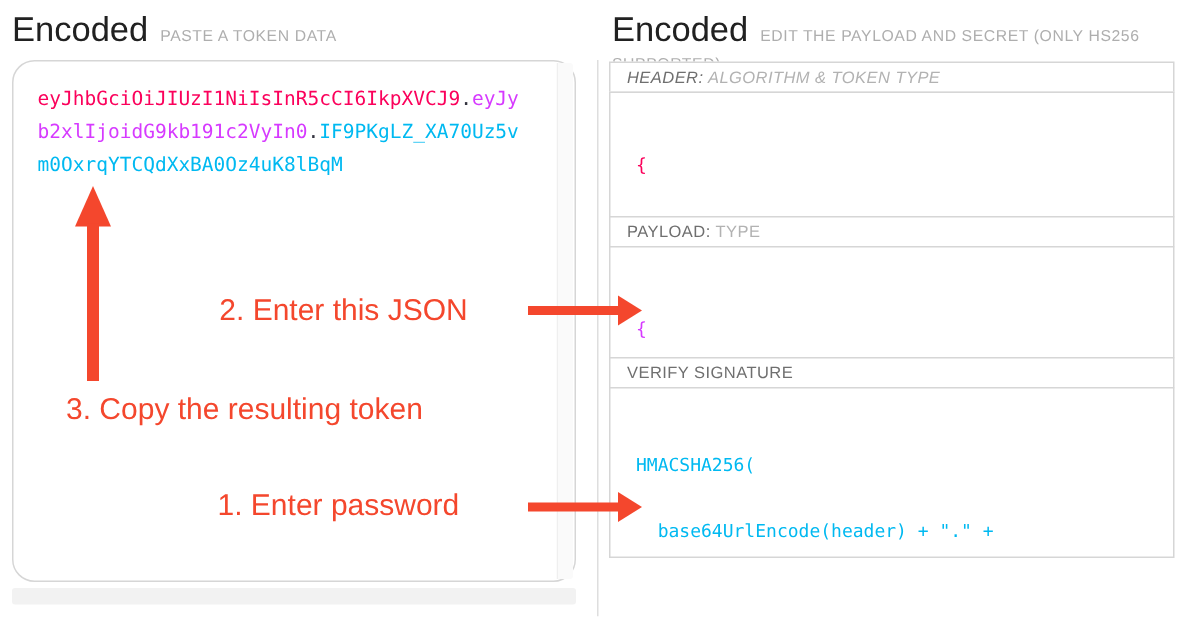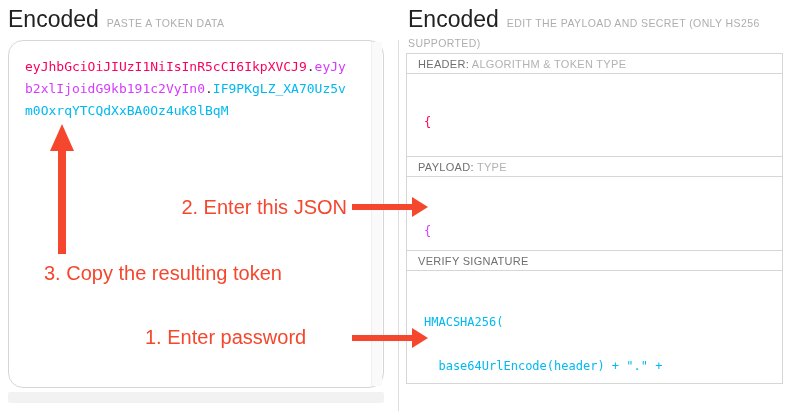--- a/index.html
+++ b/index.html
@@ -35,35 +35,35 @@
   #encoded-scrollbar { position:absolute; top:1px; right:1px; bottom:1px; width:11px;
                        background:#fafafa; border-left:1px solid #efefef; border-radius:0 2px 2px 0; }
   #hscrollbar { left:8px; top:392px; width:376px; height:11px; background:#f2f2f2; border-radius:2px; }
 
   
   #col-divider { left:398px; top:40px; width:1px; height:371px; background:#dedede; }
 
   
   #decoded-panel { left:406px; top:41px; width:377px; }
   .sec { border:1px solid var(--border); background:#fff; margin-top:-1px; position:relative; overflow:hidden; }
-  .sec:first-child { margin-top:12px; }
+  .sec:first-child { margin-top:0;font-style:italic; }
   .sec-label { height:21px; line-height:21px; padding-left:11px; font-size:11px; letter-spacing:.3px; }
   .lbl-main { color:#6f6f6f; }
   .lbl-sub  { color:#b2b2b2; }
   .code { font-family:"DejaVu Sans Mono", monospace; font-size:12px; white-space:pre; }
   #header-content  { height:84px; padding:13px 0 0 17px; }
   #header-content .code-line { line-height:14.5px; color:var(--token-header); }
   #payload-content { height:75px; padding:19px 0 0 17px; }
   #payload-content .code-line { line-height:14px; color:var(--token-payload); }
   #verify-content  { height:114px; padding:15px 0 0 17px; }
   #verify-content .code-line { line-height:16px; color:var(--token-signature); }
 
   
   .note { color:var(--annotation); font-size:20px; line-height:21px; white-space:nowrap; }
-  #note-step2 { left:147px; top:197px; width:200px; text-align:right; }
+  #note-step2 { left:129px; top:197px; width:200px; text-align:center; }
   #note-step3 { left:44px;  top:263px;text-align:right; }
   #note-step1 { left:145px; top:327px; width:200px; }
 
   .shaft { background:var(--annotation); }
   #arrow2-shaft { left:352px; top:204px; width:61px; height:6px; }
   #arrow2-head  { left:412px; top:197px; width:0; height:0;
                   border-top:10px solid transparent; border-bottom:10px solid transparent;
                   border-left:16px solid var(--annotation); z-index:5; }
   #arrow1-shaft { left:352px; top:335px; width:61px; height:6px; }
   #arrow1-head  { left:412px; top:328px; width:0; height:0;

